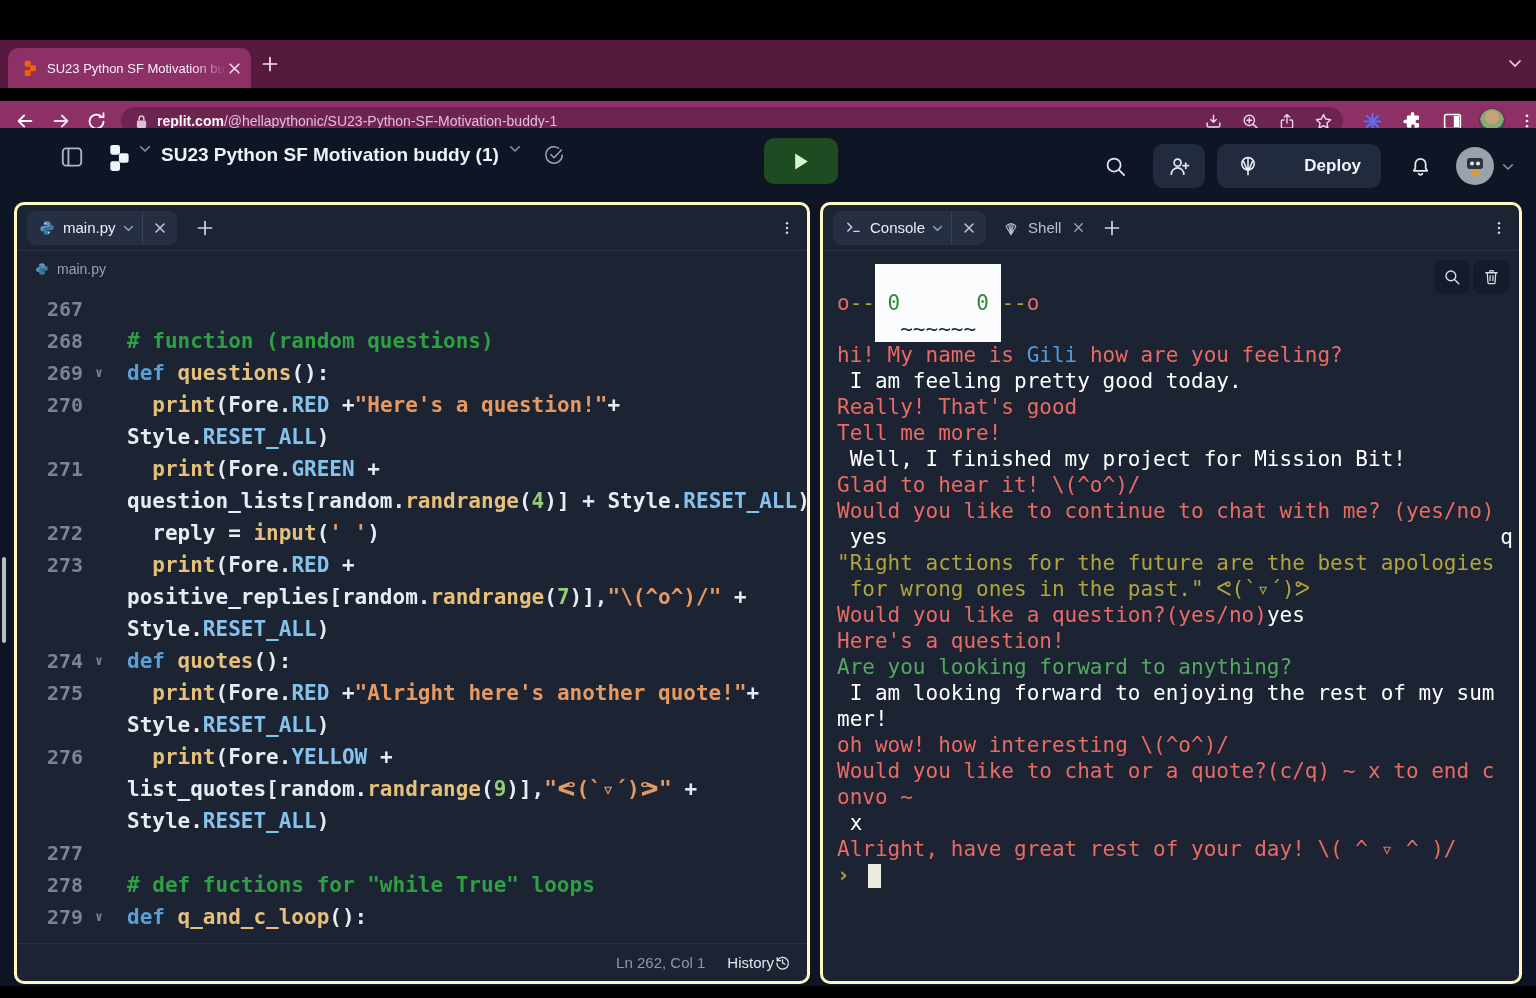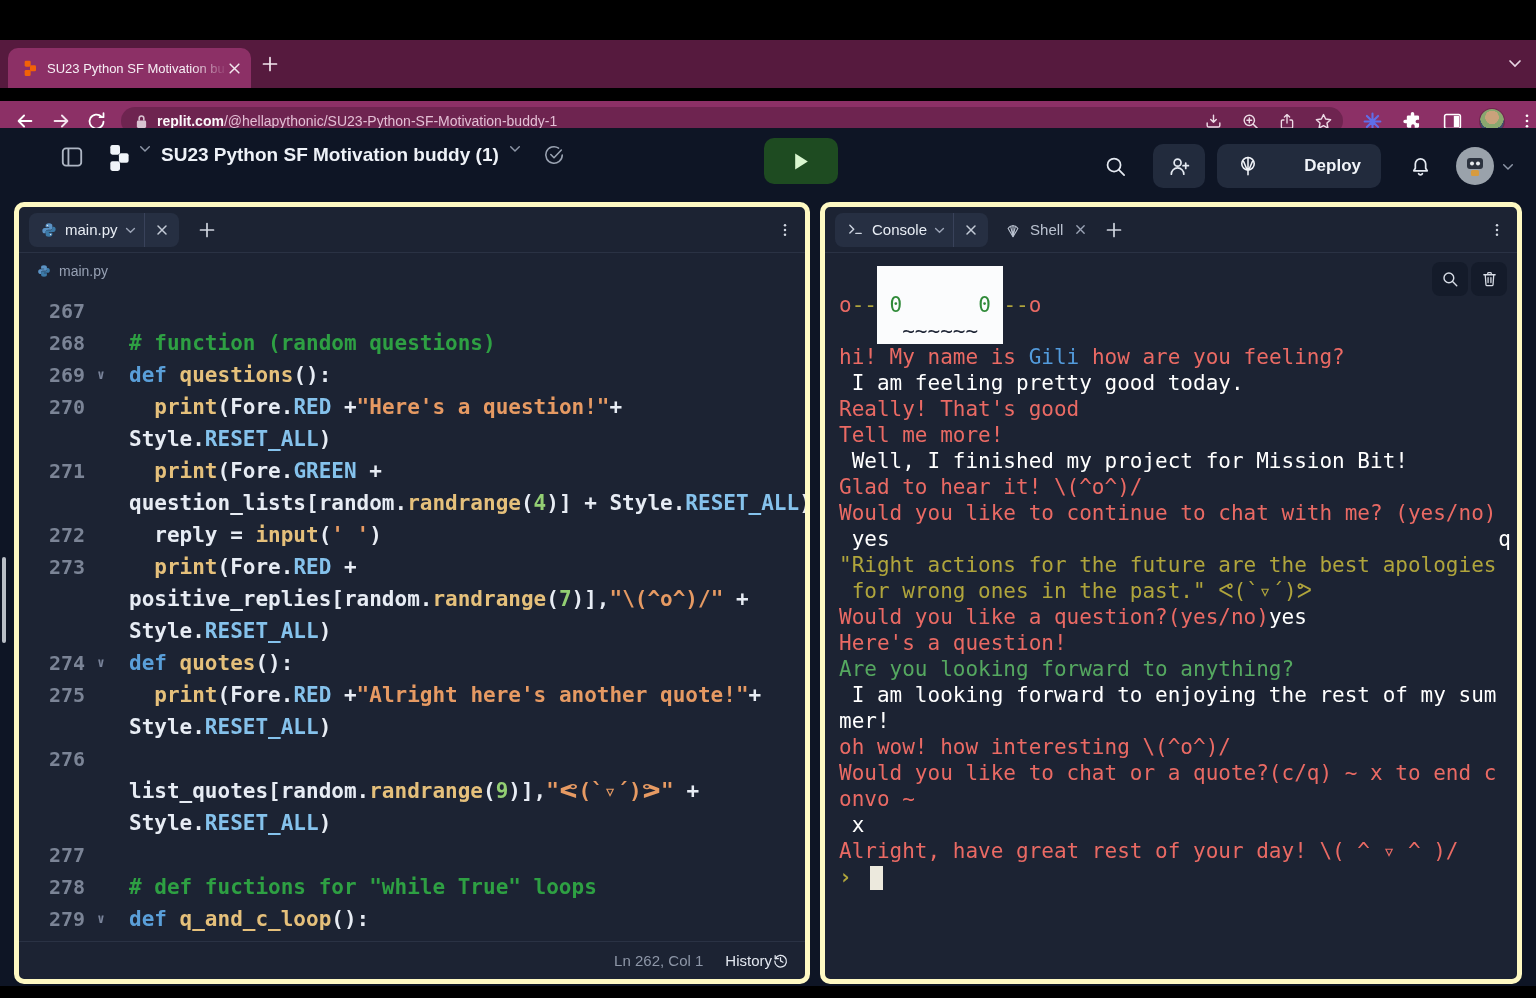--- a/index.html
+++ b/index.html
@@ -42,21 +42,21 @@
            justify-content:center;gap:36px; }
   .invite { width:52px; margin-left:26px; }
   .deploy { padding:0 20px; margin-left:12px; }
   .deploy-label { color:#f1f4f9; font-size:17px; font-weight:700; margin-left:9px; }
   .bellwrap { margin-left:28px; }
   .ravatar { width:38px; height:38px; border-radius:50%; background:#9aa2ab; margin-left:24px;
              display:flex; align-items:center; justify-content:center; overflow:hidden; }
   .hchev { margin-left:8px; }
 
   .workspace { position:absolute; top:74px; left:14px; right:14px; bottom:2px; display:flex; gap:10px; }
-  .pane { background:#1c2333; border:5px solid #fef9c3; border-radius:10px; position:relative; overflow:hidden; }
+  .pane { background:#1c2333; border:3px solid #fef9c3; border-radius:10px; position:relative; overflow:hidden; }
   .pane.editor { width:796px; flex:none; }
   .pane.console { flex:1; }
 
   .pane-tabs { height:46px; border-bottom:1px solid #2a3244; display:flex; align-items:center; padding:0 12px 0 10px; }
   .tabpill { height:34px; background:#262f42; border-radius:8px; display:flex; align-items:center; padding:0 0 0 12px; }
   .tp-label { color:#e8edf4; font-size:15px; margin-left:8px; }
   .tp-chev { margin:0 8px 0 7px; }
   .tp-div { width:1px; height:34px; background:#39425a; }
   .tp-close { width:34px; height:34px; display:flex; align-items:center; justify-content:center; }
   .ghost-tab { display:flex; align-items:center; margin-left:16px; }
@@ -411,20 +411,21 @@
               <span class="ccode"><span class="tk-pl">  </span><span class="tk-fn">print</span><span class="tk-pl">(Fore.</span><span class="tk-pr">RED</span><span class="tk-pl"> +</span><span class="tk-st">"Alright here's another quote!"</span><span class="tk-pl">+</span></span>
             </div>
             <div class="crow">
               <span class="gut"></span>
               <span class="fold"></span>
               <span class="ccode"><span class="tk-pl">Style.</span><span class="tk-pr">RESET_ALL</span><span class="tk-pl">)</span></span>
             </div>
             <div class="crow">
               <span class="gut">276</span>
               <span class="fold"></span>
+              <span class="ccode"><span class="tk-pl">  </span><span class="tk-fn">print</span><span class="tk-pl">(Fore.</span><span class="tk-pr">YELLOW</span><span class="tk-pl"> +</span></span>
             </div>
             <div class="crow">
               <span class="gut"></span>
               <span class="fold"></span>
               <span class="ccode"><span class="tk-pl">list_quotes[random.</span><span class="tk-fn">randrange</span><span class="tk-pl">(</span><span class="tk-nm">9</span><span class="tk-pl">)],</span><span class="tk-st">"ᕙ(`▿´)ᕗ"</span><span class="tk-pl"> +</span></span>
             </div>
             <div class="crow">
               <span class="gut"></span>
               <span class="fold"></span>
               <span class="ccode"><span class="tk-pl">Style.</span><span class="tk-pr">RESET_ALL</span><span class="tk-pl">)</span></span>

